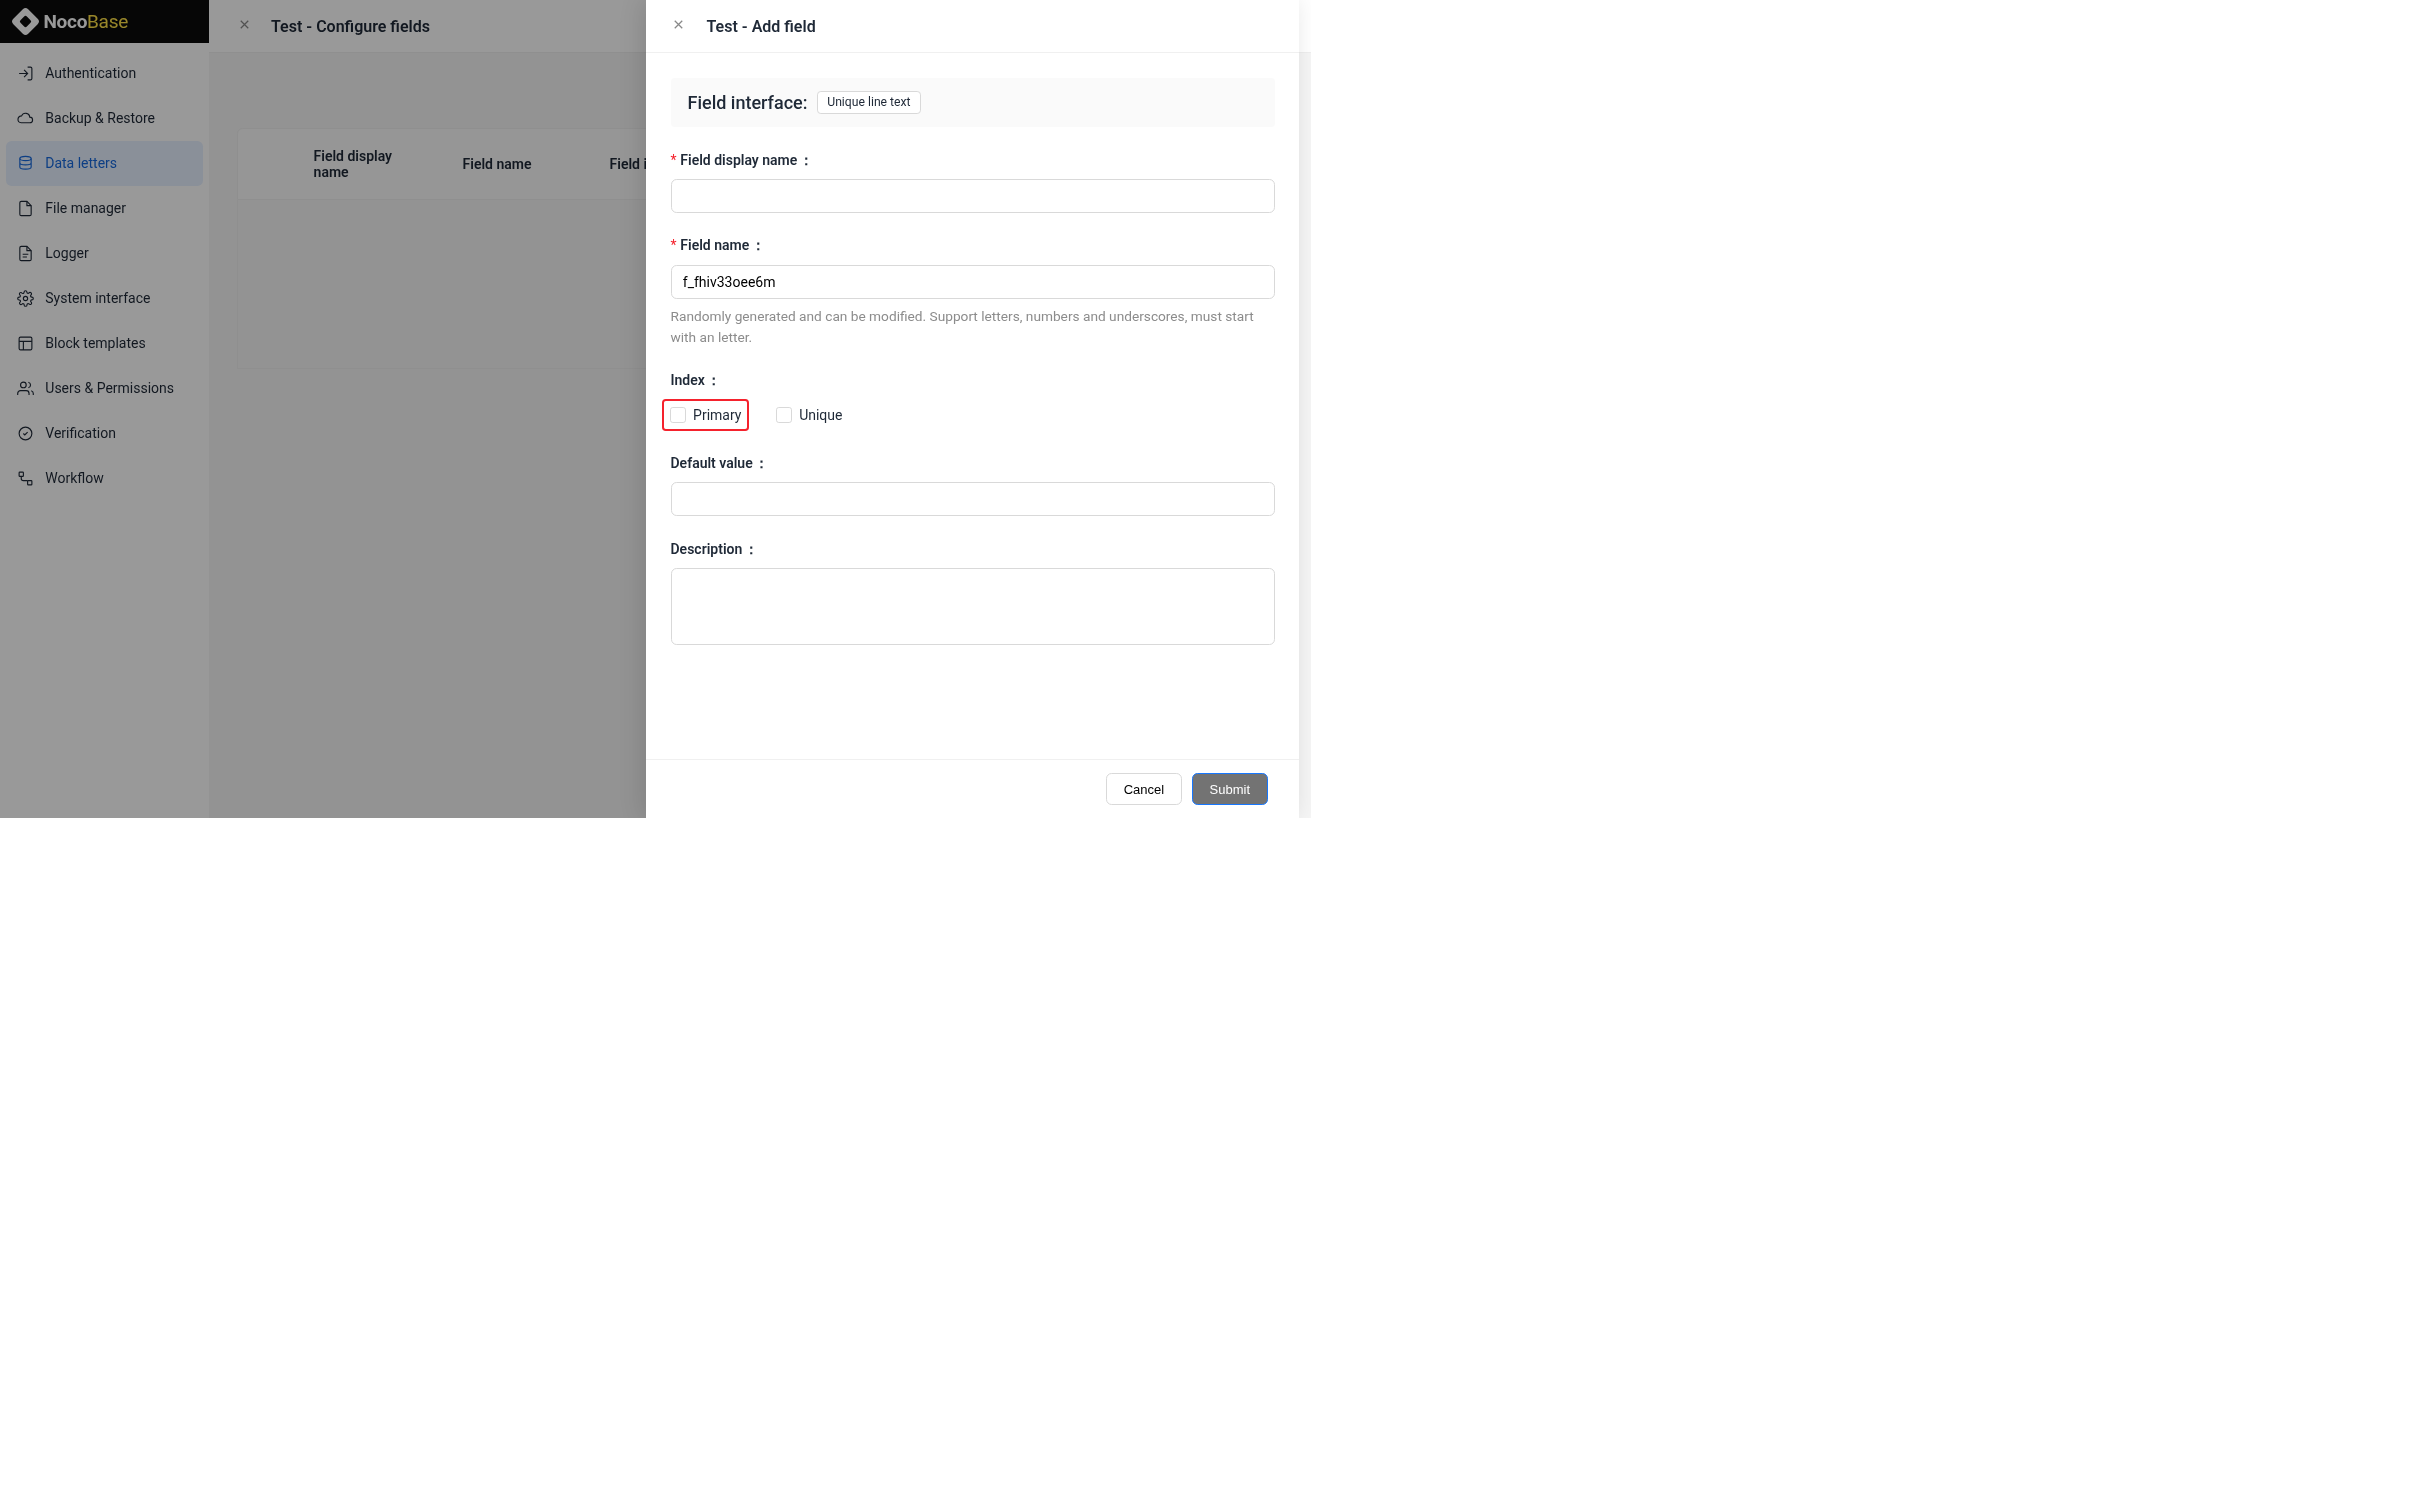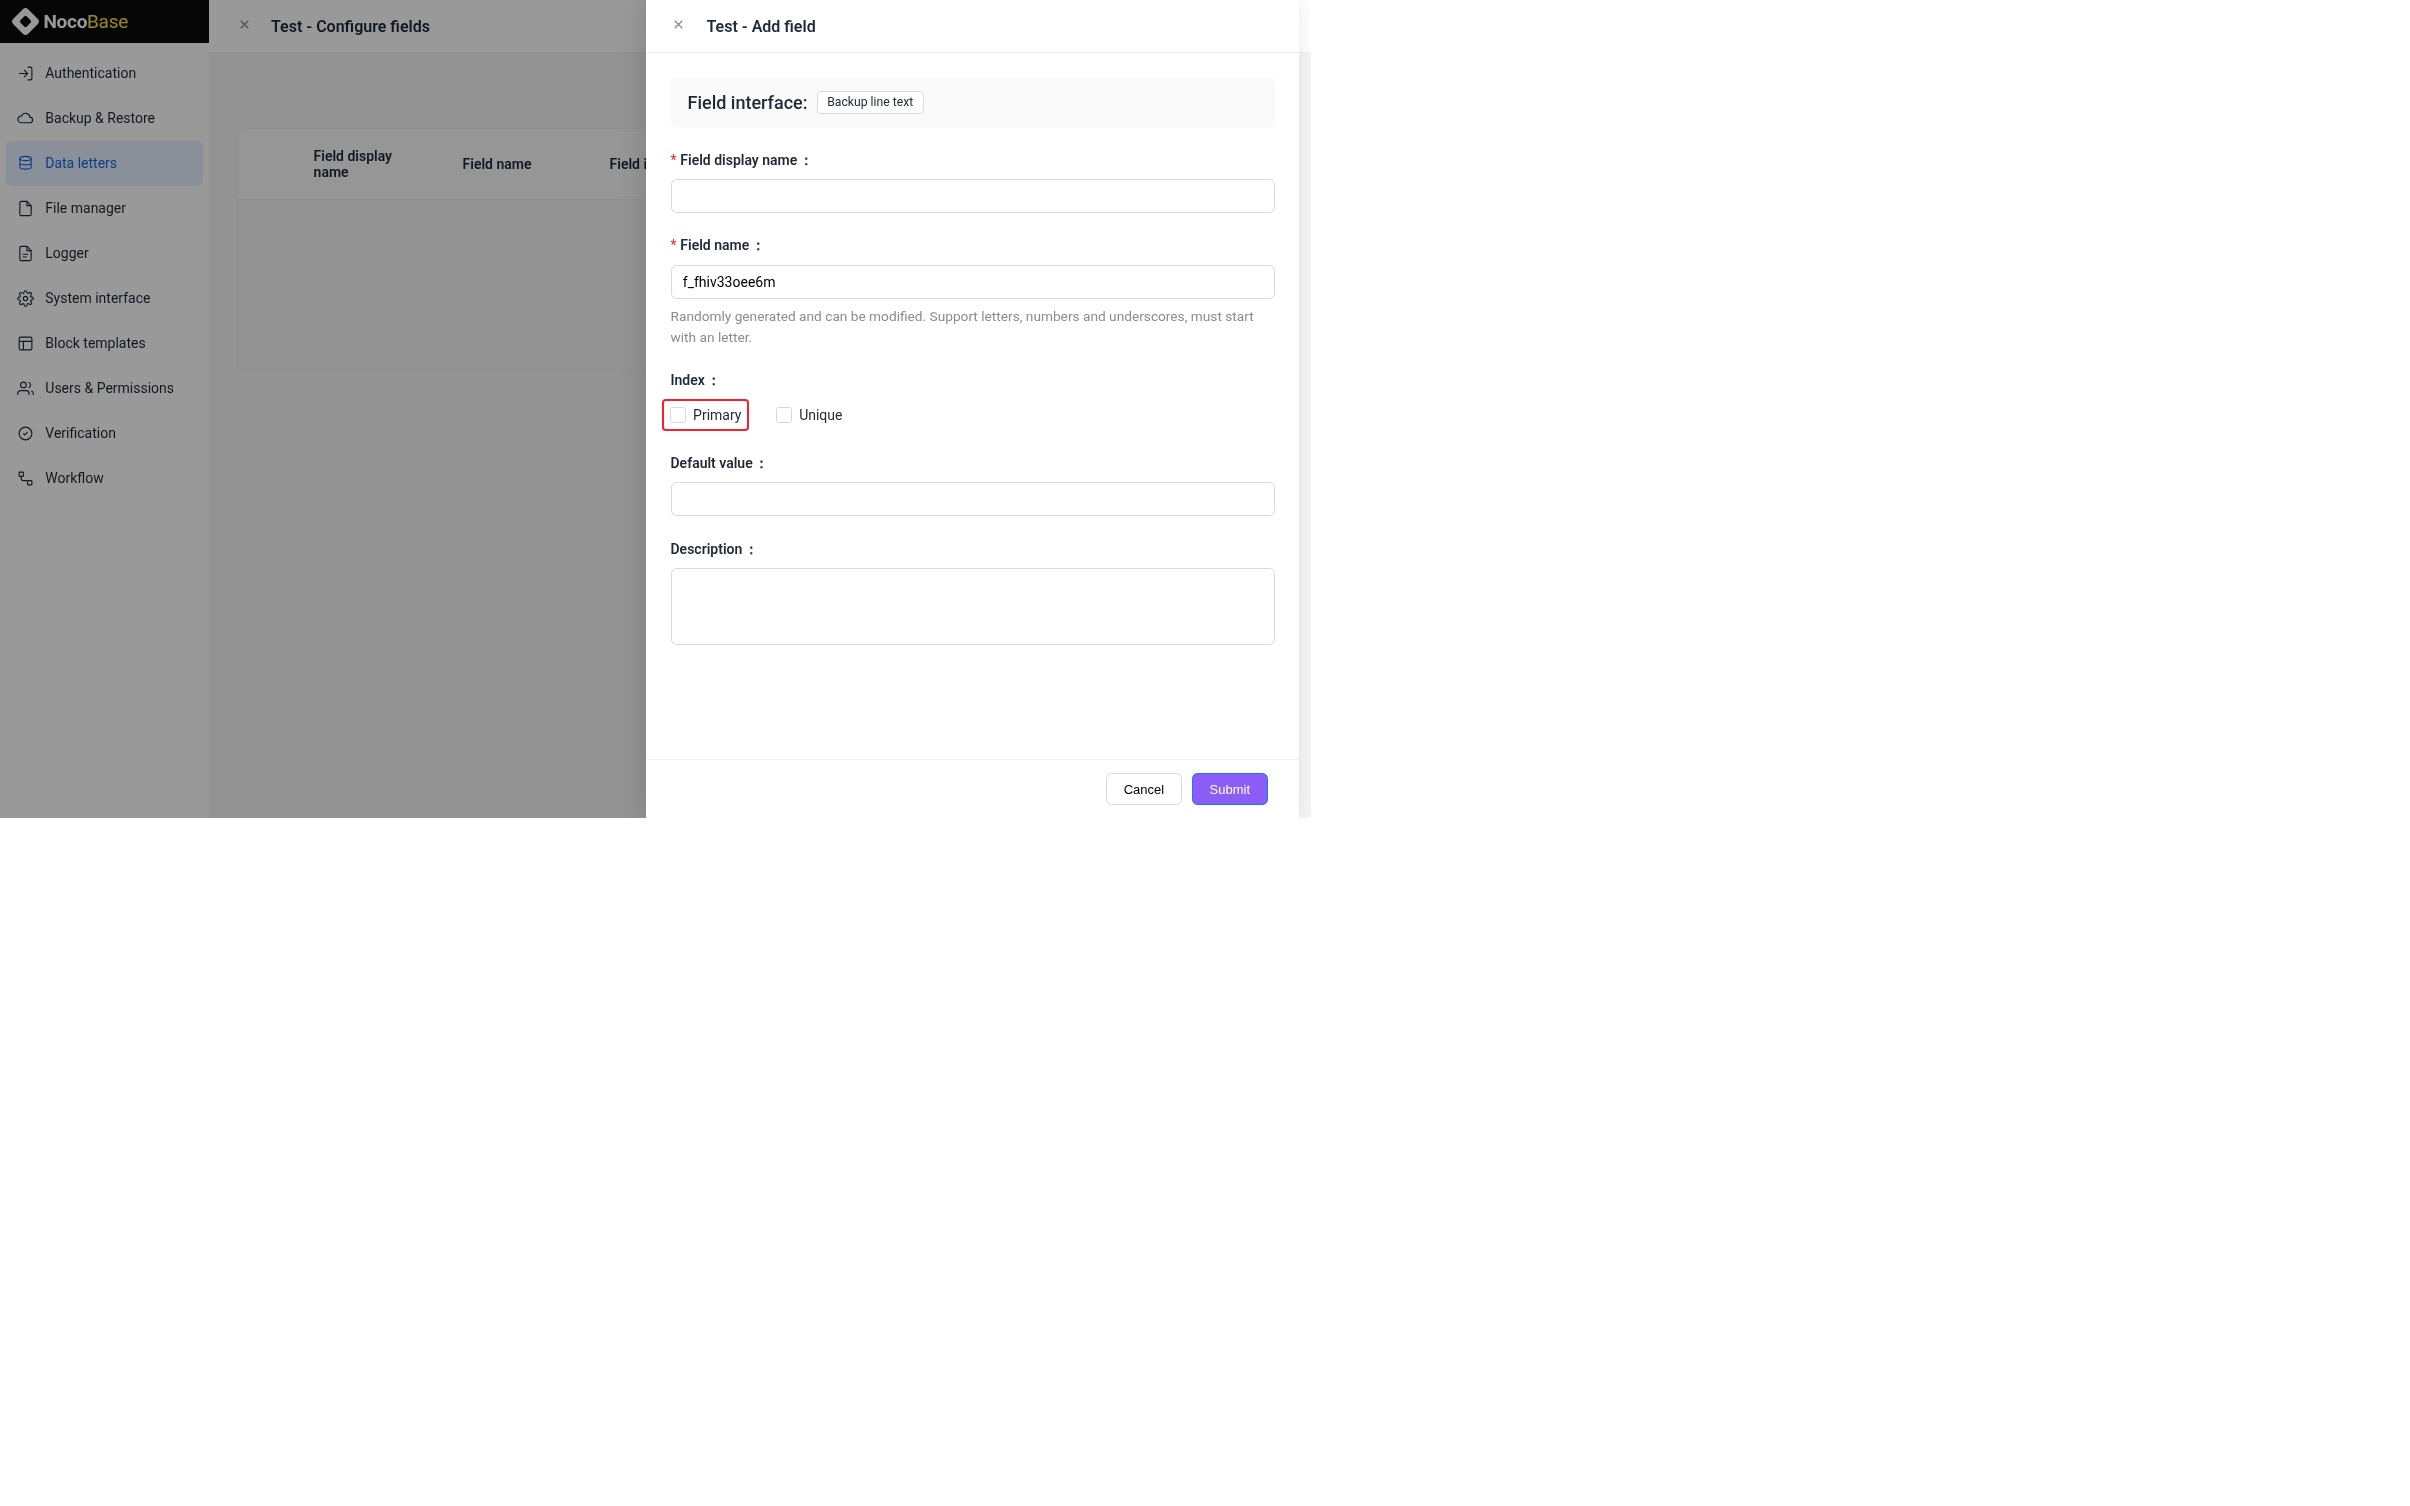--- a/index.html
+++ b/index.html
@@ -246,21 +246,21 @@
     .btn {
       height: 32px;
       padding: 0 17px;
       border-radius: 5.6px;
       font-size: 13px;
       cursor: pointer;
       border: 0.9px solid #d9d9d9;
       background: #fff;
     }
     .btn-primary {
-      background: #8b5cf6;
+      background: #737373;
       border-color: #1677ff;
       color: #fff;
       text-align: center;
     }
   </style>
 </head>
 <body>
 
 <div class="sidebar">
   <div class="logo-bar">
@@ -395,21 +395,21 @@
           <path d="M18 6L6 18M6 6l12 12"></path>
         </svg>
     </span>
     <span class="drawer-title">Test - Add field</span>
   </div>
 
   <div class="drawer-body">
 
     <div class="tag-row">
       <span class="tag-row-label">Field interface:</span>
-      <span class="chip">Backup line text</span>
+      <span class="chip">Unique line text</span>
     </div>
 
     <div class="form-group">
       <label class="form-label">
         <span class="req">*</span><span>Field display name</span><span class="colon">：</span>
       </label>
       <input class="input" style="">
     </div>
 
     <div class="form-group">

